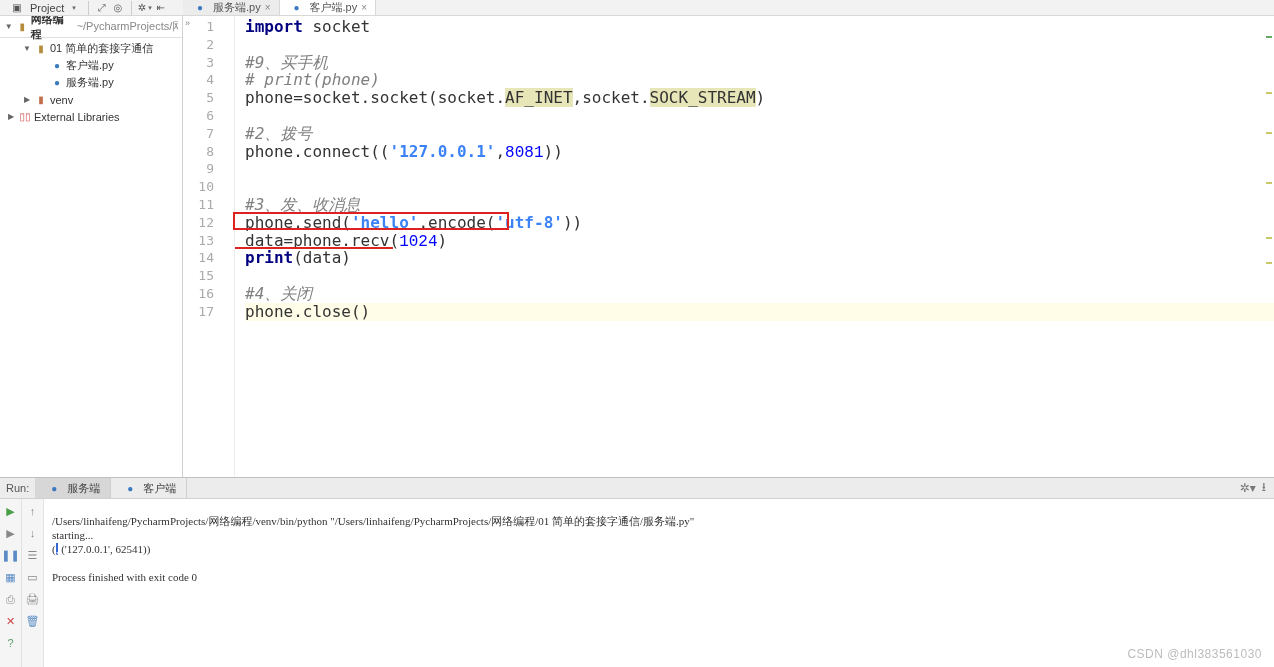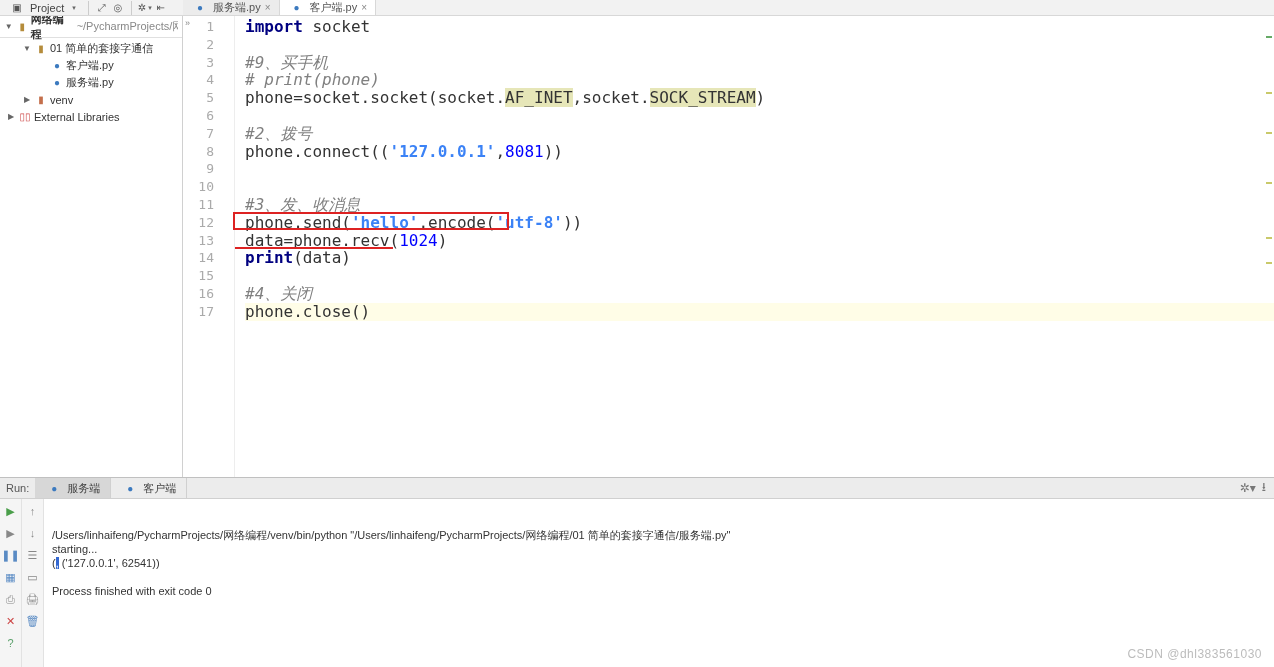--- a/index.html
+++ b/index.html
@@ -34,42 +34,42 @@
   .tab-close { color: #888; font-size: 10px; }
 
   .code-wrap { display: flex; flex: 1; position: relative; }
   .gutter { width: 52px; background: #fff; border-right: 1px solid #ededed; padding-top: 2px; text-align: right; }
   .gutter-arrow { position:absolute; left:2px; top:2px; color:#888; font-size:9px;}
   .ln { height: 17.8px; line-height: 17.8px; color: #aaa; font-size: 13px; font-family: Menlo, Consolas, monospace; padding-right: 20px; }
   .code { flex: 1; padding: 2px 0 0 10px; font-family: Menlo, Consolas, monospace; font-size: 16px; line-height: 17.8px; position: relative; }
   .code-line { height: 17.8px; white-space: pre; position: relative; }
   .kw { color: #000080; font-weight: bold; }
   .str { color: #3b82f6; font-weight: bold; }
-  .num { color: #0000ff; }
+  .num { color: #0000ff; font-family: Liberation Mono, monospace; }
   .cm { color: #808080; font-style: italic; }
   .hl { background: #e6e6b8; }
   .cursor-line { background: #fffde7; }
   .red-box { position: absolute; border: 2px solid #d22; }
   .red-underline { position: absolute; border-bottom: 2px solid #d22; }
 
   .err-stripe { position:absolute; right:0; top:16px; bottom:0; width:10px; }
   .stripe-mark { position:absolute; right:2px; width:6px; height:2px; }
 
   .run-panel { position:absolute; left:0; right:0; top:477px; bottom:0; border-top: 1px solid #c0c0c0; background: #fff; display:flex; flex-direction:column; }
   .run-header { height: 21px; background: #ececec; border-bottom: 1px solid #d0d0d0; display:flex; align-items:stretch; }
   .run-label { font-size: 11px; color: #555; display:flex; align-items:center; padding: 0 6px; }
   .run-tab { display:flex; align-items:center; padding: 0 10px; font-size:11px; color:#444; gap:4px; border-right:1px solid #d0d0d0; }
   .run-tab.active { background: #d7d7d7; }
   .run-tools { margin-left:auto; display:flex; align-items:center; gap:6px; padding:0 8px; color:#777; font-size:12px; }
 
   .run-body { flex:1; display:flex; }
   .run-gutter { width:22px; background:#f5f5f5; border-right:1px solid #e2e2e2; display:flex; flex-direction:column; align-items:center; padding-top:4px; gap:6px; font-size:11px;}
   .run-gutter-col2 { width:22px; background:#f5f5f5; border-right:1px solid #e2e2e2; display:flex; flex-direction:column; align-items:center; padding-top:4px; gap:6px; font-size:11px;}
   .gut-btn { width:16px; height:16px; display:inline-flex; align-items:center; justify-content:center; }
-  .console { flex:1; padding: 21px 8px; font-family: Liberation Sans, sans-serif; font-size: 11px; line-height: 14px; color:#333; white-space: pre; overflow:hidden;margin-top:8px;}
+  .console { flex:1; padding: 15px 8px; font-family: Liberation Serif, serif; font-size: 11px; line-height: 14px; color:#333; white-space: pre; overflow:hidden;}
   .console .sel { background:#3367d1; color:#fff; }
 
   .watermark { position:absolute; right:12px; bottom:6px; color:#bcbcbc; font-size:12px; letter-spacing:0.5px; font-family: sans-serif; }
 </style>
 </head>
 <body>
 
 <div class="toolbar">
   <div class="tb-group">
     <span class="tb-ico">▣</span>

